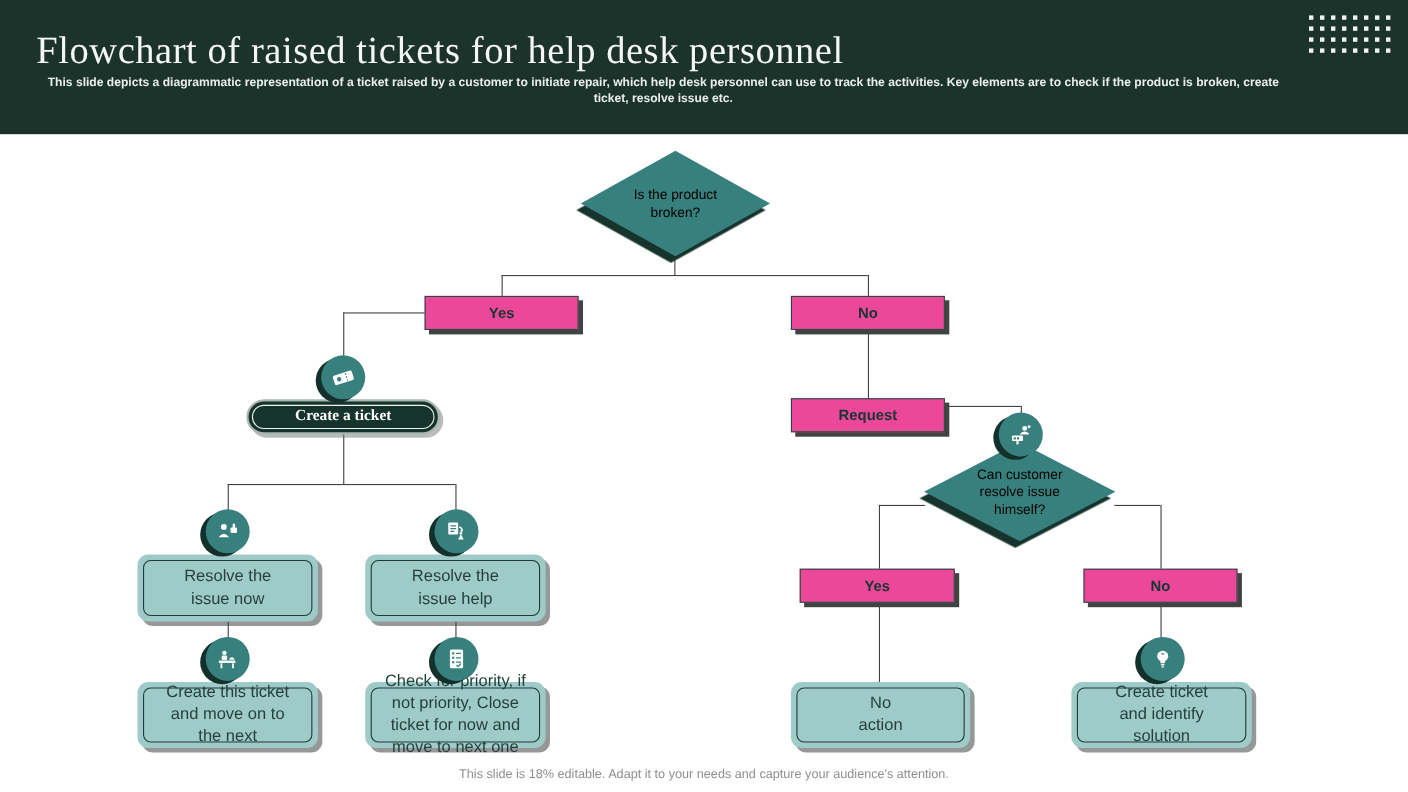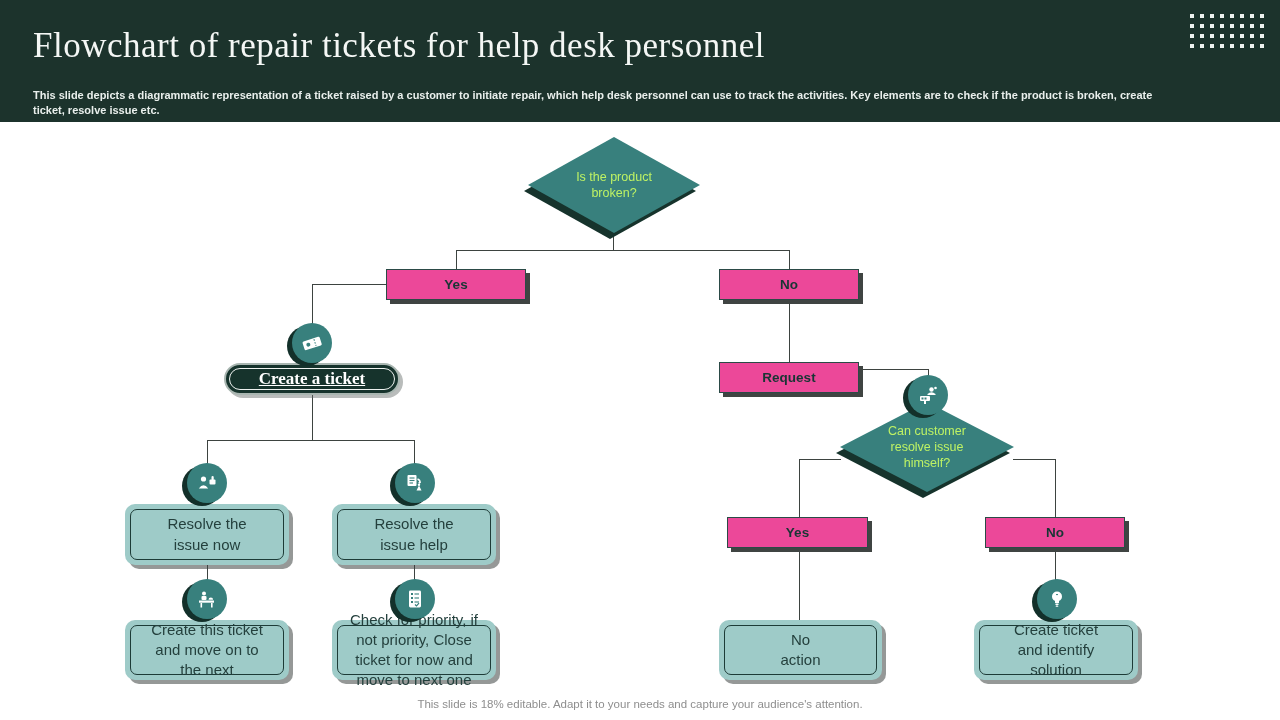--- a/index.html
+++ b/index.html
@@ -2,68 +2,68 @@
 <html><head>
 <meta charset="utf-8">
 <style>
   * { margin:0; padding:0; box-sizing:border-box; }
   body { width:1280px; height:720px; font-family:"Liberation Sans", sans-serif; background:#fff; overflow:hidden; }
   .slide { position:relative; width:1280px; height:720px; background:#fff; }
 
   
   .header { position:absolute; left:0; top:0; width:1280px; height:122px; background:#1c332c; }
   .title { position:absolute; left:33px; top:26px; font-family:"Liberation Serif", serif; font-size:35px; color:#f4f7f5; letter-spacing:.5px; }
-  .subtitle { position:absolute; left:33px; top:88px; width:1140px; font-size:11px; font-weight:700; color:#e9efec; line-height:1.35; }
+  .subtitle { position:absolute; left:33px; top:68px; width:1140px; font-size:11px; font-weight:700; color:#e9efec; line-height:1.35;text-align:center; }
   .dots { position:absolute; left:1190px; top:14px; width:82px; display:flex; flex-wrap:wrap; }
   .dots i { display:block; width:4px; height:4px; background:#eef4f1; margin:0 6px 6px 0; }
 
   
   .ln { position:absolute; background:#3d4340; }
   .h { height:1px; } .v { width:1px; }
 
   
   .diamond { position:absolute; filter:drop-shadow(-4px 6px 0 #16332c); }
   .diamond .dshape { width:100%; height:100%; background:#38807d;
     clip-path:polygon(50% 0, 100% 50%, 50% 100%, 0 50%);
     display:flex; align-items:center; justify-content:center; text-align:center;
-    color:#bef264; font-size:12.5px; line-height:1.3; }
+    color:#000000; font-size:12.5px; line-height:1.3; }
   .dshape span { display:block; }
 
   .rect { position:absolute; background:#ec4899; border:1.5px solid #2b4a46; box-shadow:4px 4px 0 #3f4442;
     display:flex; align-items:center; justify-content:center;
     font-size:13.5px; font-weight:700; color:#173634; }
 
   .rbox { position:absolute; background:#9ecbc8; border-radius:10px; box-shadow:4px 4px 0 rgba(62,68,66,.55); padding:5px; }
   .rbox .inner { width:100%; height:100%; border:1.3px solid #1d3b37; border-radius:7px;
     display:flex; align-items:center; justify-content:center; text-align:center;
     font-size:15px; color:#24403d; line-height:1.35; }
 
   .pill { position:absolute; background:#16332c; border:2px solid #a9b6b1; border-radius:17px;
     box-shadow:3px 3px 0 rgba(100,106,104,.45); padding:3px; }
   .pill .inner { width:100%; height:100%; border:1.4px solid #eef2f0; border-radius:12px;
     display:flex; align-items:center; justify-content:center;
-    font-family:"Liberation Serif", serif; font-weight:700; font-size:17px; color:#fff;text-decoration:underline; }
+    font-family:"Liberation Serif", serif; font-weight:700; font-size:14px; color:#fff; }
 
   .circ { position:absolute; width:40px; height:40px; border-radius:50%; background:#38807d;
     box-shadow:-5px 3px 0 0 #13302a; display:flex; align-items:center; justify-content:center; z-index:5; }
   .circ svg { display:block; }
 
   .footer { position:absolute; left:0; top:698px; width:1280px; text-align:center; font-size:11.5px; color:#8e8e8e; }
 
   .pad20 .inner { padding:0 22px; }
   .pad45 .inner { padding:0 45px; }
   .pad6  .inner { padding:0 6px; }
 </style>
 </head>
 <body>
 
 <div class="slide">
 
   <div class="header">
-    <div class="title">Flowchart of repair tickets for help desk personnel</div>
+    <div class="title">Flowchart of raised tickets for help desk personnel</div>
     <div class="subtitle">This slide depicts a diagrammatic representation of a ticket raised by a customer to initiate repair, which help desk personnel can use to track the activities. Key elements are to check if the product is broken, create ticket, resolve issue etc.</div>
     <div class="dots">
       <i></i>
         <i></i>
         <i></i>
         <i></i>
         <i></i>
         <i></i>
         <i></i>
         <i></i>

